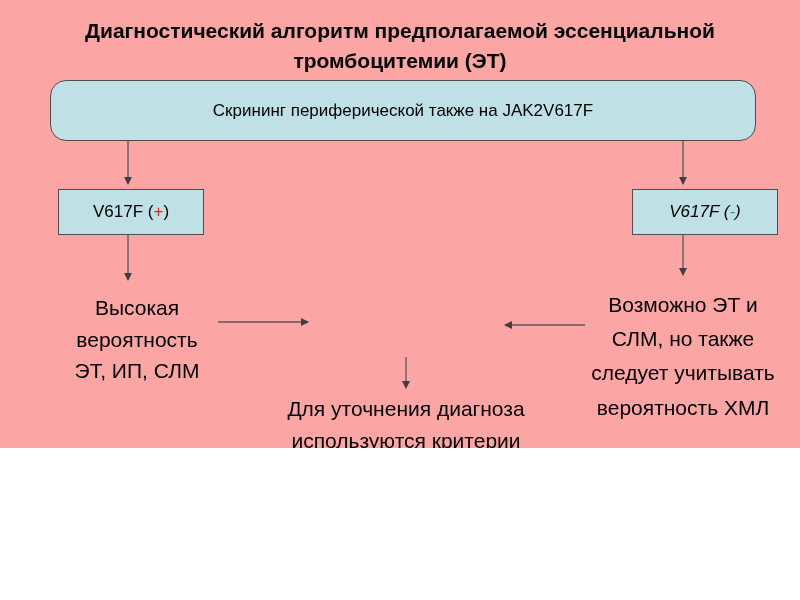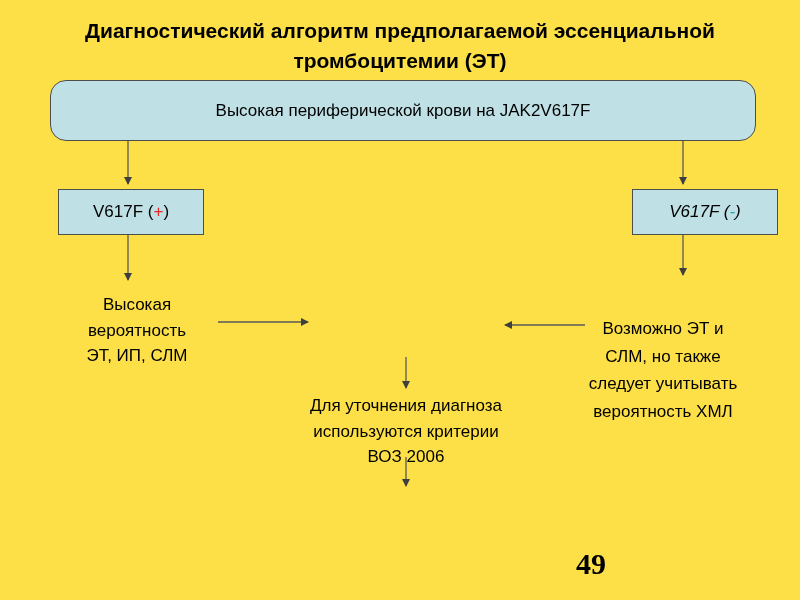--- a/index.html
+++ b/index.html
@@ -1,21 +1,21 @@
 <!DOCTYPE html>
 <html><head>
 <meta charset="utf-8">
 <style>
   * { margin: 0; padding: 0; box-sizing: border-box; }
   html, body { background: #ffffff; }
   .slide {
     position: relative;
     width: 800px;
-    height: 600px;
-    background: #fde047;
+    height: 448px;
+    background: #fca5a5;
     font-family: "Liberation Sans", sans-serif;
     color: #000000;
     overflow: hidden;
   }
   .title {
     position: absolute;
     top: 16px;
     left: 30px;
     width: 740px;
     text-align: center;
@@ -37,26 +37,26 @@
   .box.rounded { border-radius: 16px; }
   .screening-box { left: 50px; top: 80px; width: 706px; height: 61px; }
   .vpos-box { left: 58px;  top: 189px; width: 146px; height: 46px; }
   .vneg-box { left: 632px; top: 189px; width: 146px; height: 46px; font-style: italic; }
   .biopsy-box { left: 311px; top: 295px; width: 191px; height: 61px; line-height: 1.4; white-space: pre-line; }
   .sign-plus  { color: #e8252a; }
   .sign-minus { color: #2b9da1; }
   .note {
     position: absolute;
     text-align: center;
-    font-size: 17px;
+    font-size: 21px;
     line-height: 1.5;
     white-space: pre-line;
   }
   .note-left  { left: 52px;  top: 292px; width: 170px; }
-  .note-right { left: 568px; top: 288px; width: 190px; line-height: 1.63; margin-top: 27px; }
+  .note-right { left: 588px; top: 288px; width: 190px; line-height: 1.63; }
   .note-who   { left: 280px; top: 393px; width: 252px; }
   .note-fish  { left: 240px; top: 489px; width: 336px; }
   .page-number {
     position: absolute;
     left: 576px;
     top: 547px;
     font-family: "Liberation Serif", serif;
     font-size: 30px;
     color: #000000;
     font-weight: bold;
@@ -81,21 +81,21 @@
     <line x1="683" y1="141" x2="683" y2="184" stroke="#595959" stroke-width="1.3" marker-end="url(#ah)"></line>
     <line x1="128" y1="235" x2="128" y2="280" stroke="#595959" stroke-width="1.3" marker-end="url(#ah)"></line>
     <line x1="683" y1="235" x2="683" y2="275" stroke="#595959" stroke-width="1.3" marker-end="url(#ah)"></line>
     <line x1="218" y1="322" x2="308" y2="322" stroke="#595959" stroke-width="1.3" marker-end="url(#ah)"></line>
     <line x1="585" y1="325" x2="505" y2="325" stroke="#595959" stroke-width="1.3" marker-end="url(#ah)"></line>
     <line x1="406" y1="357" x2="406" y2="388" stroke="#595959" stroke-width="1.3" marker-end="url(#ah)"></line>
     <line x1="406" y1="457" x2="406" y2="486" stroke="#595959" stroke-width="1.3" marker-end="url(#ah)"></line>
   </svg>
 
   <div class="box rounded screening-box">
-    <span>Высокая периферической крови на JAK2V617F</span>
+    <span>Скрининг периферической также на JAK2V617F</span>
   </div>
 
   <div class="box vpos-box">
     <span><span>V617F (</span><span class="sign-plus">+</span><span>)</span></span>
   </div>
 
   <div class="box vneg-box">
     <span><span>V617F (</span><span class="sign-minus">-</span><span>)</span></span>
   </div>
 

